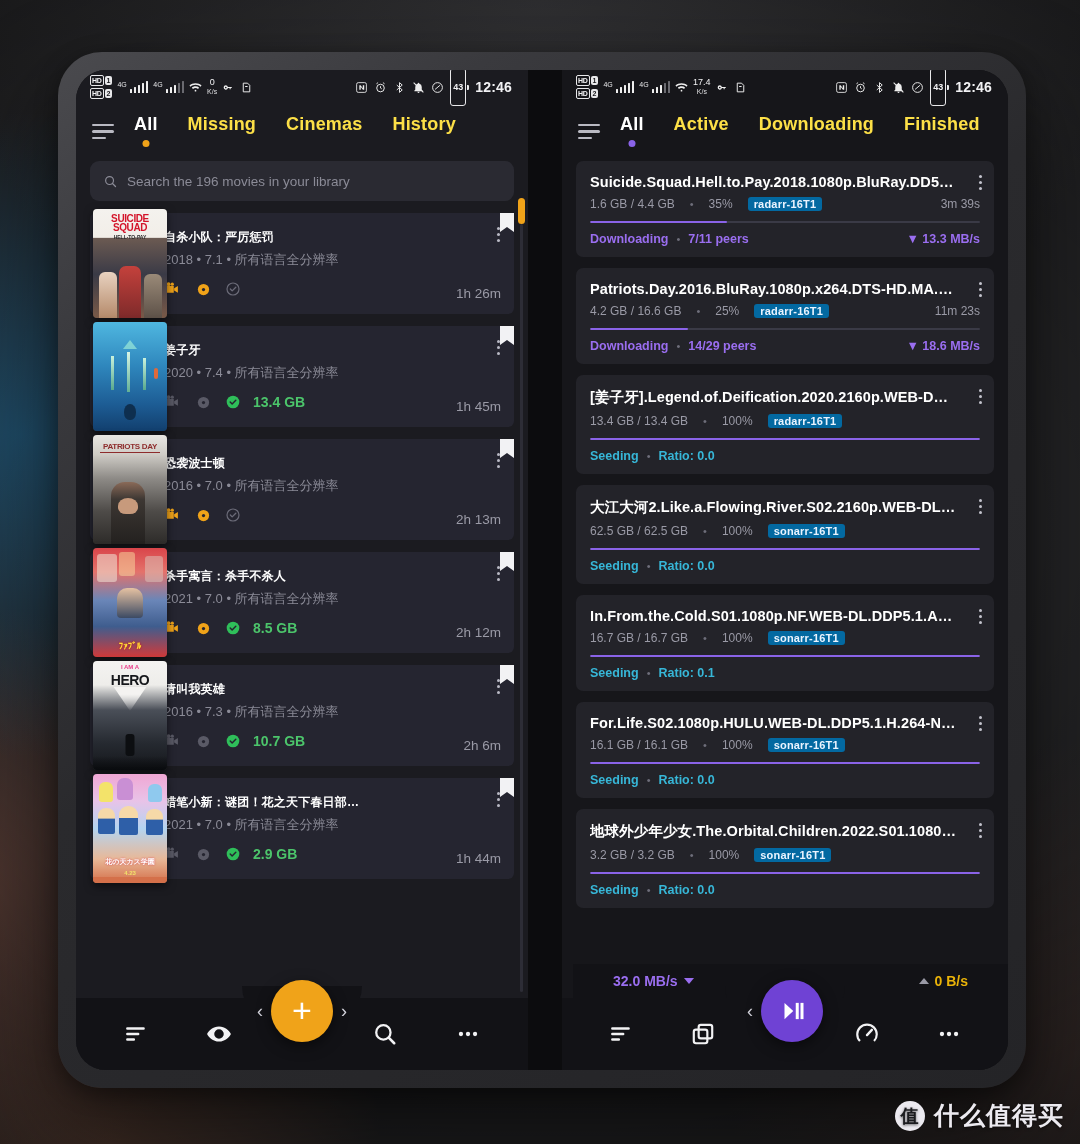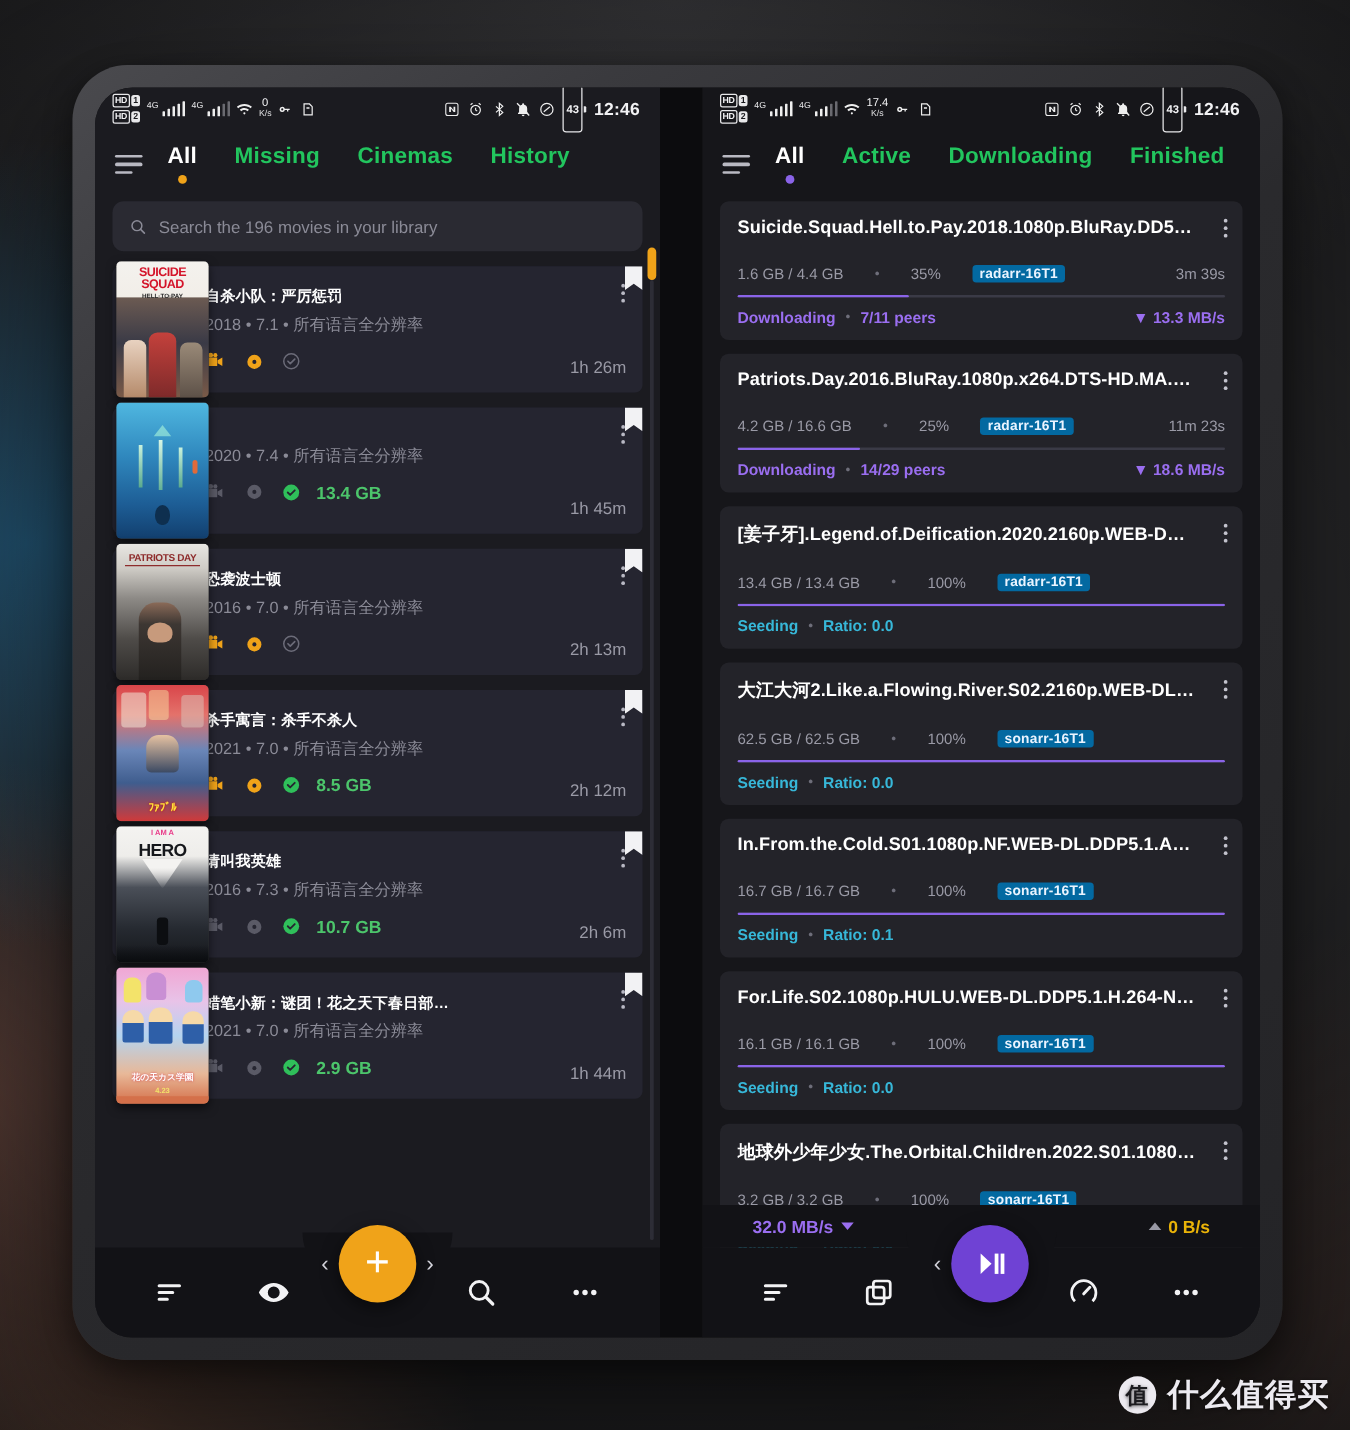--- a/index.html
+++ b/index.html
@@ -96,21 +96,21 @@
 
   
   .tabbar { display:flex; align-items:center; padding: 8px 12px 0 16px; gap: 0; }
   .hamburger { width:26px; height:26px; display:flex; flex-direction:column; justify-content:center; gap:4px; margin-right:14px; flex:0 0 auto;}
   .hamburger i { height:2.5px; background:#b9b9c2; border-radius:2px; display:block; }
   .hamburger i:nth-child(1){ width:22px }
   .hamburger i:nth-child(2){ width:22px }
   .hamburger i:nth-child(3){ width:14px }
   .tabs { display:flex; align-items:flex-start; gap:26px; overflow:hidden; }
   .tab { position:relative; padding: 2px 2px 16px; white-space:nowrap; }
-  .tab-label { font-size:18px; font-weight:700; color:#22c55e; letter-spacing:.2px; }
+  .tab-label { font-size:18px; font-weight:700; color:#fde047; letter-spacing:.2px; }
   .tab.active .tab-label { color:#ffffff; }
   .tab-dot {
     position:absolute; left:50%; transform:translateX(-50%); bottom:4px;
     width:7px; height:7px; border-radius:50%; display:none;
   }
   .tab.active .tab-dot { display:block; }
   .screen-left .tab-dot { background:#f0a319; }
   .screen-right .tab-dot { background:#8a63e8; }
 
   
@@ -168,42 +168,42 @@
   .chev { color:#d5d5dd; font-size:18px; line-height:1; }
   .nav-notch {
     position:absolute; left:50%; transform:translateX(-50%); bottom:44px;
     width:120px; height:40px; border-radius:0 0 60px 60px; background:#121216;
   }
 
   
   .tlist { margin-top:10px; padding: 0 14px; display:flex; flex-direction:column; gap:11px; }
   .torrent { position:relative; background:#232329; border-radius:7px; padding: 13px 14px 11px; }
   .t-name { color:#fff; font-size:14.5px; font-weight:700; white-space:nowrap; overflow:hidden; text-overflow:ellipsis; padding-right:24px; letter-spacing:.1px; }
-  .t-meta { display:flex; align-items:center; gap:25px; margin-top:22px; }
+  .t-meta { display:flex; align-items:center; gap:15px; margin-top:7px; }
   .t-sizes { color:#9a9aa6; font-size:12px; }
   .t-sep { color:#6e6e7a; font-size:11px; }
   .t-pct { color:#9a9aa6; font-size:12px; }
   .t-tag {
     background:#0369a1; color:#eaf4ff; font-size:11px; font-weight:700;
     border-radius:3px; padding: 1px 6px; letter-spacing:.2px;
   }
   .t-eta { margin-left:auto; color:#9a9aa6; font-size:12px; }
   .t-bar { margin-top:10px; height:2px; border-radius:2px; background:#3a3a46; overflow:hidden; }
   .t-bar-fill { height:100%; background:#8a63e8; border-radius:2px; }
   .t-status { display:flex; align-items:center; gap:8px; margin-top:9px; }
   .t-state { font-size:12.5px; font-weight:700; }
   .state-dl { color:#9a6ef0; }
   .state-seed { color:#37b7d8; }
   .t-peers { font-size:12.5px; font-weight:700; }
   .t-speed { margin-left:auto; font-size:12.5px; font-weight:700; }
   .t-kebab { position:absolute; right:12px; top:14px; display:flex; flex-direction:column; gap:3px; }
   .t-kebab i { width:3px; height:3px; border-radius:50%; background:#c3c3cd; display:block; }
 
   .speedbar {
-    position:absolute; left:0; right:0; bottom:72px; height:34px;
+    position:absolute; left:11px; right:0; bottom:72px; height:34px;
     display:flex; align-items:center; justify-content:space-between;
     padding: 0 40px; background:#121216;
   }
   .spd { display:flex; align-items:center; gap:6px; color:#9a6ef0; font-size:14px; font-weight:700; }
   .spd.up { color:#eab308; }
   .caret-d { width:0;height:0;border-left:5px solid transparent;border-right:5px solid transparent;border-top:6px solid #9a6ef0; }
   .caret-u { width:0;height:0;border-left:5px solid transparent;border-right:5px solid transparent;border-bottom:6px solid #9a9aa6; }
 
   
   .watermark {
@@ -393,20 +393,21 @@
           <div class="poster">
             <div class="pimg" style="background:linear-gradient(180deg,#4fb7e0 0%,#2f87bd 40%,#1d5d95 75%,#123f6e 100%);"></div>
             <div style="position:absolute;top:18px;left:50%;transform:translateX(-50%);width:0;height:0;border-left:7px solid transparent;border-right:7px solid transparent;border-bottom:9px solid rgba(180,255,220,.55);"></div>
             <div style="position:absolute;top:34px;left:18px;width:3px;height:34px;background:linear-gradient(180deg,#c9f2dd,#59a98e);"></div>
             <div style="position:absolute;top:30px;left:34px;width:3px;height:40px;background:linear-gradient(180deg,#d8f6e6,#63b096);"></div>
             <div style="position:absolute;top:36px;left:50px;width:3px;height:32px;background:linear-gradient(180deg,#c9f2dd,#59a98e);"></div>
             <div style="position:absolute;top:46px;right:9px;width:4px;height:11px;background:#e06a3a;border-radius:2px;"></div>
             <div style="position:absolute;bottom:11px;left:50%;transform:translateX(-50%);width:12px;height:16px;background:#0e2f4f;border-radius:50% 50% 45% 45%;"></div>
           </div>
           <div class="minfo">
+            <div class="mtitle">姜子牙</div>
             <div class="msub">
               <span>2020</span>
               <span> • </span>
               <span>7.4</span>
               <span> • </span>
               <span>所有语言全分辨率</span>
             </div>
             <div class="mrow">
               <svg width="18" height="18" viewBox="0 0 24 24">
                   <path fill="#5a5a66" d="M3 8h10v9H3zM13.5 11l5-3v9l-5-3z"></path>

